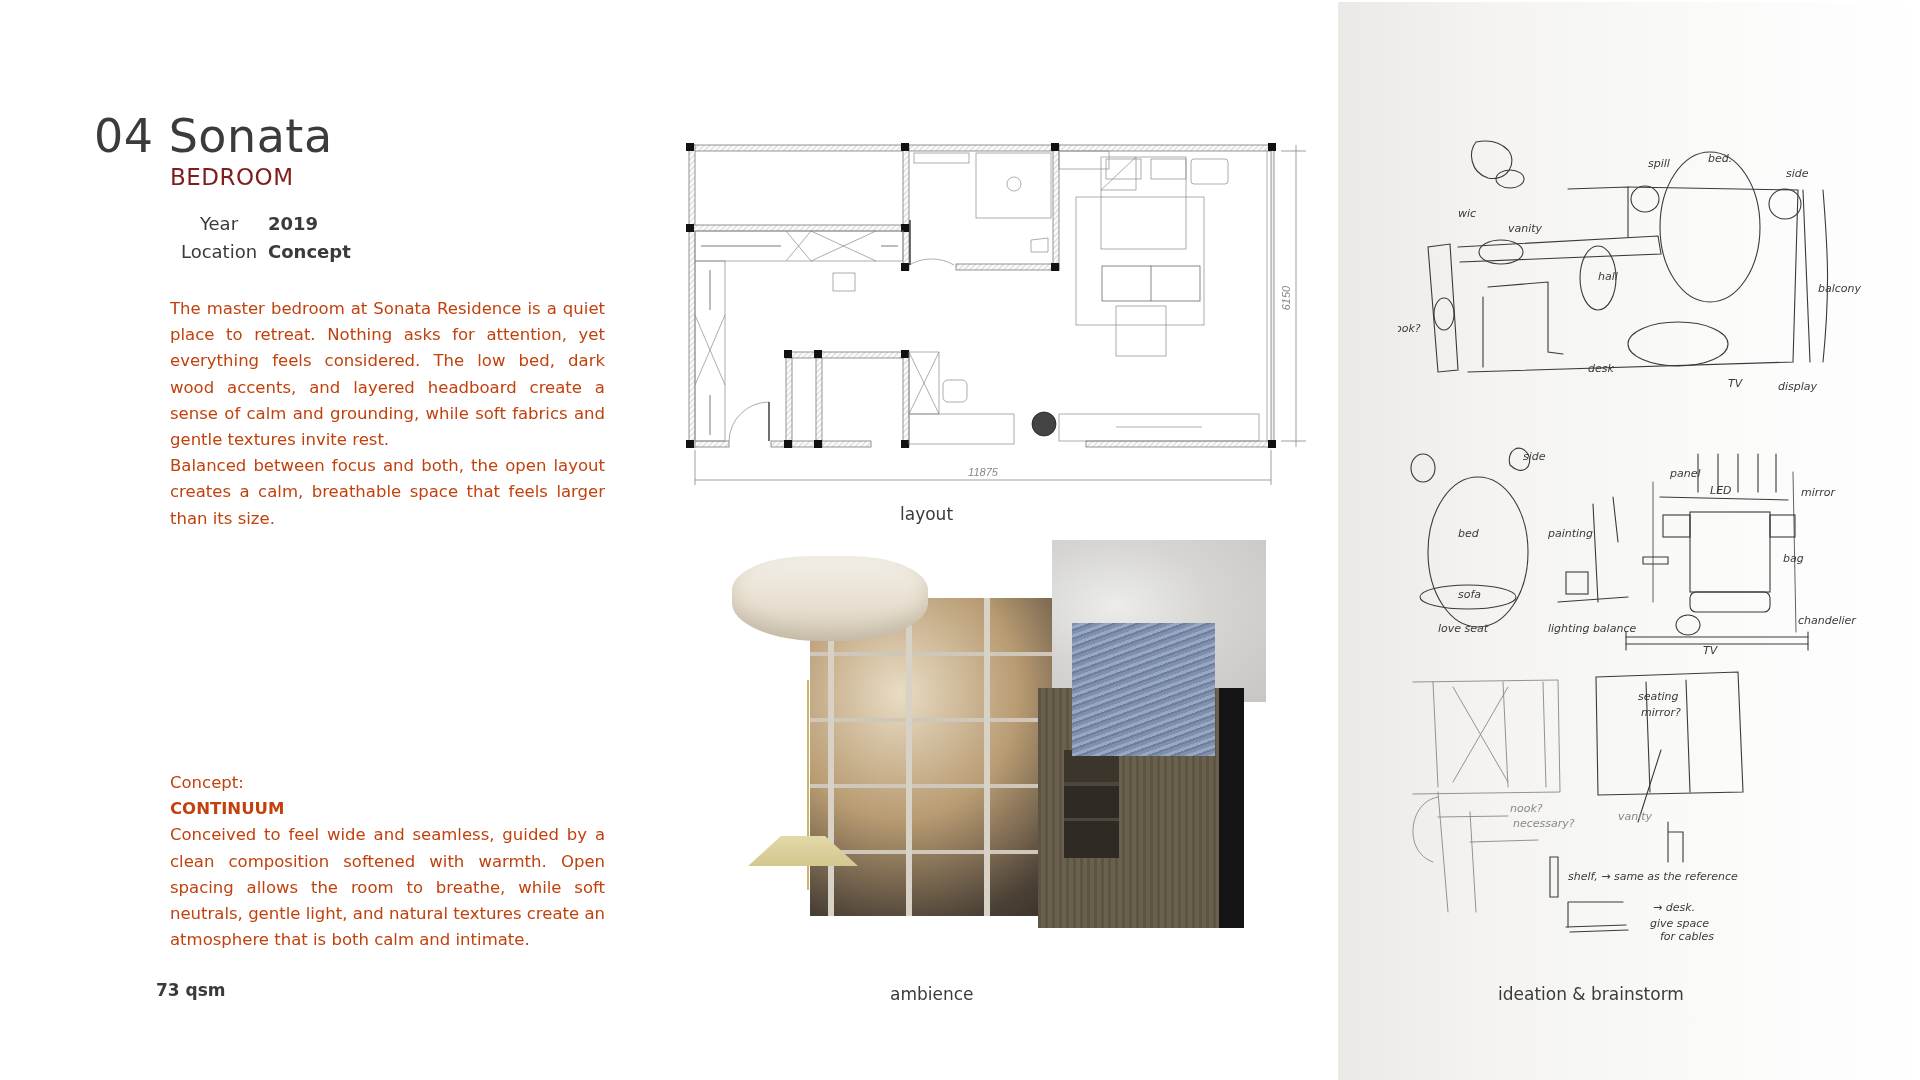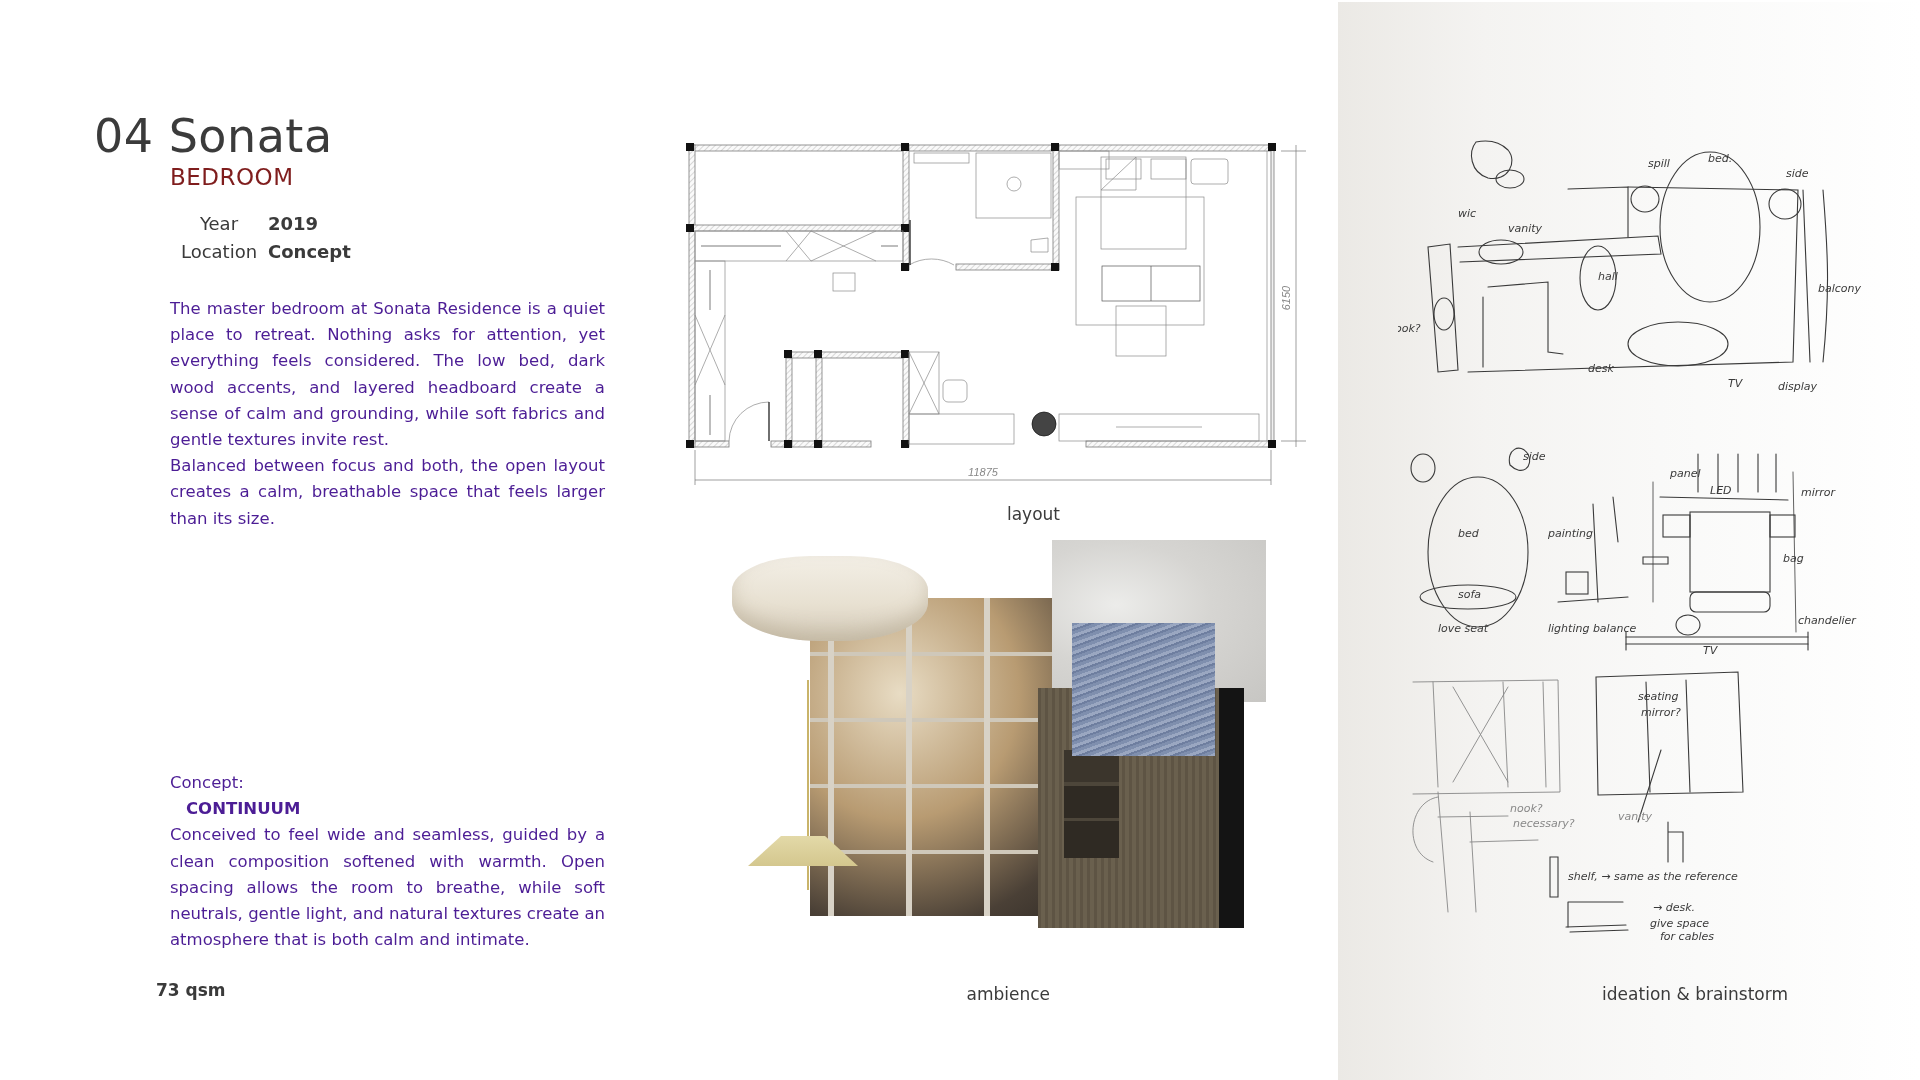--- a/index.html
+++ b/index.html
@@ -8,26 +8,26 @@
     background: #ffffff; color: #3a3a3a;
     font-family: "DejaVu Sans", sans-serif;
   }
   .abs { position: absolute; }
   .title { left: 94px; top: 108px; font-size: 46px; font-weight: 400; color: #3b3b3b; letter-spacing: 0.5px; line-height: 56px; }
   .subtitle { left: 170px; top: 164px; font-size: 23px; color: #7f1d1d; letter-spacing: 0.5px; }
   .meta { left: 170px; top: 210px; font-size: 18px; line-height: 28px; }
   .meta .row { display: flex; text-align: center; }
   .meta .k { width: 98px; }
   .meta .v { font-weight: 700; }
-  .para { left: 170px; width: 435px; font-size: 16.5px; line-height: 26.2px; text-align: justify; color: #4c1d95; }
+  .para { left: 170px; width: 435px; font-size: 16.5px; line-height: 26.2px; text-align: justify; color: #c2410c; }
   .p1 { top: 296px; }
   .concept { top: 770px; }
-  .concept .h { font-weight: 700; margin-left: 16px; }
+  .concept .h { font-weight: 700; }
   .area { left: 156px; top: 980px; font-size: 17px; font-weight: 700; }
-  .caption { font-size: 17px; color: #3b3b3b; text-align: right; }
+  .caption { font-size: 17px; color: #3b3b3b; text-align: left; }
 
   
   .plan { left: 686px; top: 140px; width: 620px; height: 352px; font-style: italic; }
   
   .collage { left: 726px; top: 540px; width: 540px; height: 400px; }
   .tile { position: absolute; }
 
   
   .panel {
     left: 1338px; top: 2px; width: 582px; height: 1078px;

